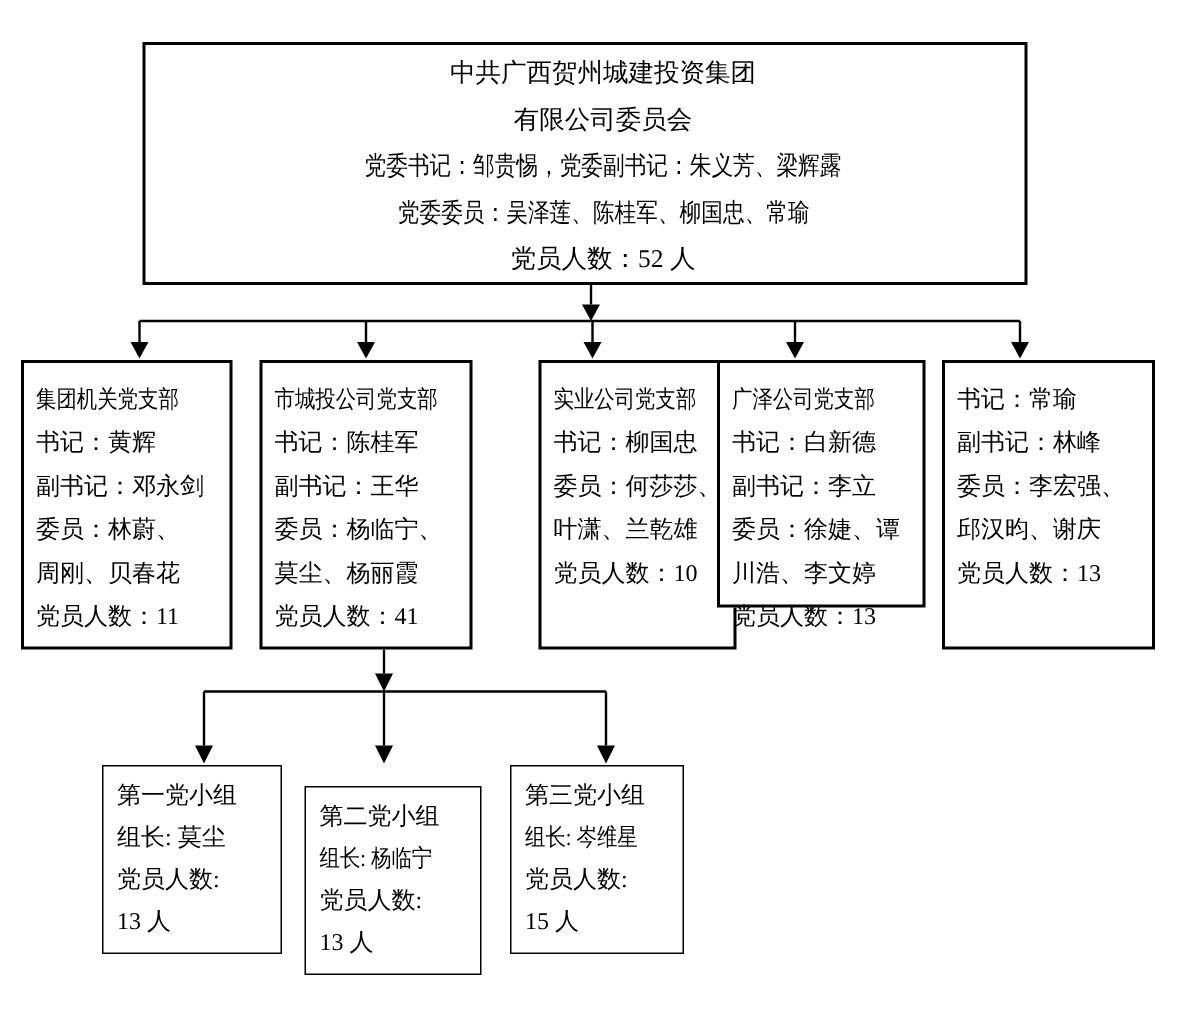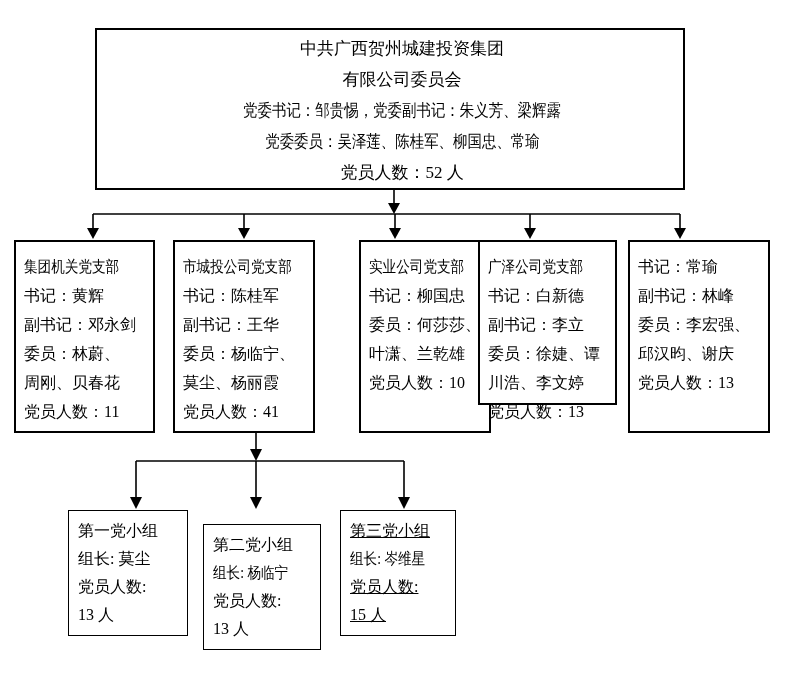--- a/index.html
+++ b/index.html
@@ -115,20 +115,20 @@
     <div class="bline">13 人</div>
   </div>
 
   <div class="box group-box" style="left:203px; top:524px; width:118px; height:126px;">
     <div class="bline">第二党小组</div>
     <div class="bline"><span class="condensed">组长: 杨临宁</span></div>
     <div class="bline">党员人数:</div>
     <div class="bline">13 人</div>
   </div>
 
-  <div class="box group-box" style="left:340px; top:510px; width:116px; height:126px;text-decoration:underline;">
+  <div class="box group-box" style="left:340px; top:510px; width:116px; height:126px;">
     <div class="bline">第三党小组</div>
     <div class="bline"><span class="condensed">组长: 岑维星</span></div>
     <div class="bline">党员人数:</div>
     <div class="bline">15 人</div>
   </div>
 
 </div>
 
 </body></html>

